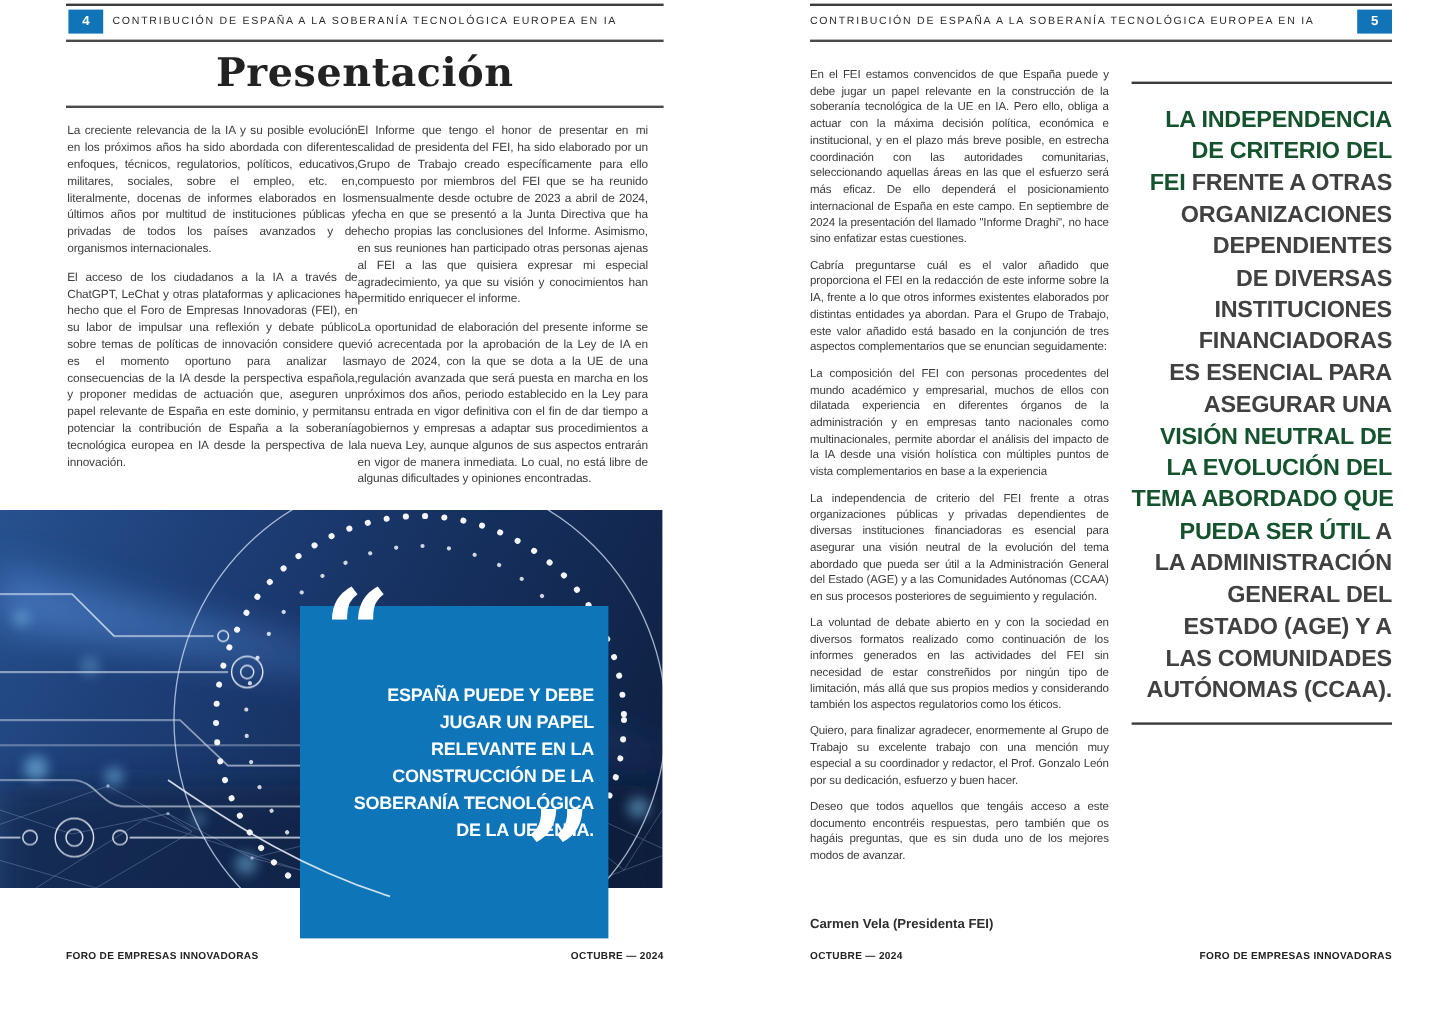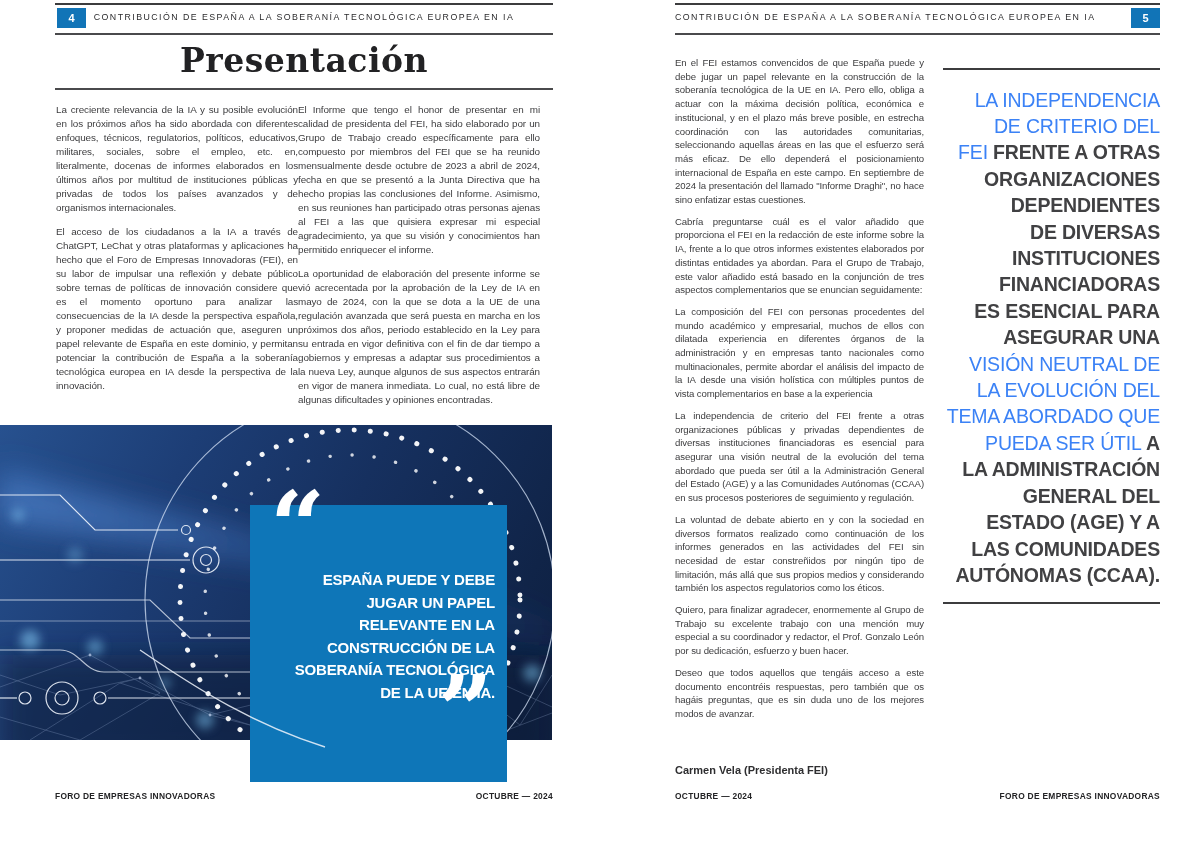--- a/index.html
+++ b/index.html
@@ -51,21 +51,21 @@
                font-size:96px;color:#ffffff;line-height:1;}
   .quote-lines{position:absolute;right:12px;left:8px;top:64px;text-align:right;color:#ffffff;
                font-size:15px;line-height:22.6px;font-weight:700;letter-spacing:-.2px;}
   .swoosh{position:absolute;left:0;top:425px;width:552px;height:360px;z-index:3;pointer-events:none;}
 
   
   .pull-quote{position:absolute;left:347px;top:68px;width:217px;}
   .pq-rule{height:1.6px;background:#3c3c3e;}
   .pq-lines{margin-top:17px;margin-bottom:14px;text-align:right;}
   .pq-line{white-space:nowrap;font-size:19.5px;line-height:26.4px;letter-spacing:-.2px;}
-  .pq-line .b{color:#3b82f6;font-weight:400;margin-top:35px;}
+  .pq-line .b{color:#14532d;font-weight:700;margin-top:35px;}
   .pq-line .d{color:#414143;font-weight:700;}
 
   .signature{position:absolute;left:79px;top:764px;font-size:11px;font-weight:700;color:#2e2e30;}
 
   
   .page-footer{position:absolute;top:791px;display:flex;justify-content:space-between;
                font-size:8.4px;font-weight:700;color:#232325;letter-spacing:.3px;gap:20px;}
   #page-left .page-footer{left:55px;width:498px;}
   #page-right .page-footer{left:79px;width:485px;}
 </style>

